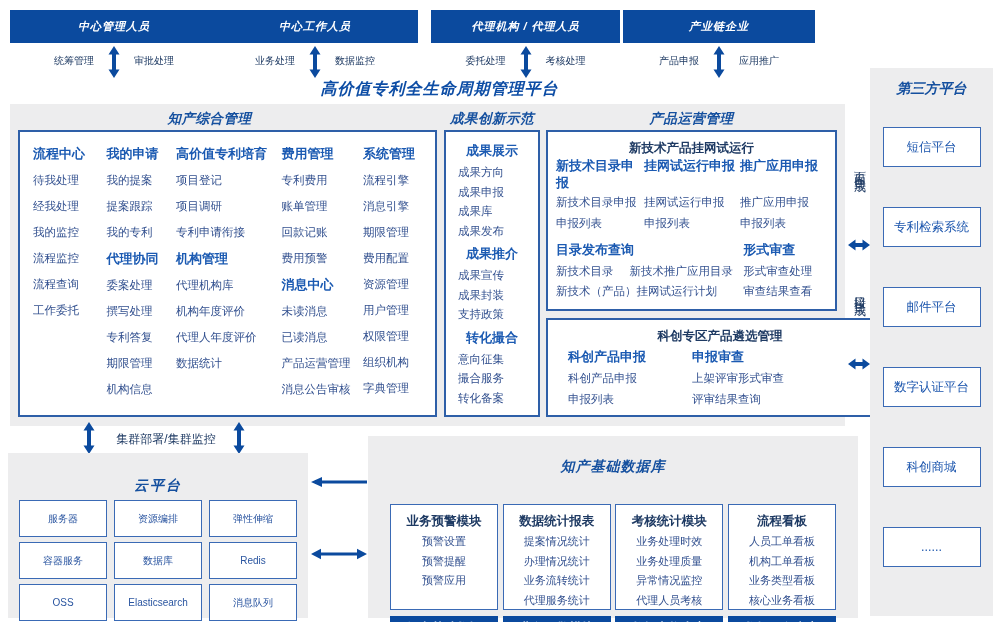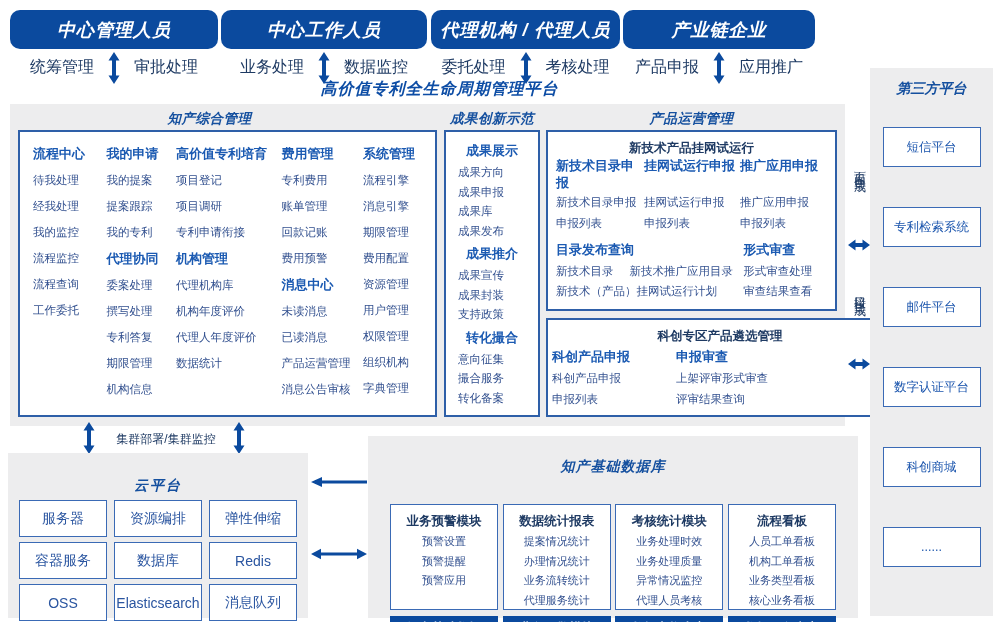--- a/index.html
+++ b/index.html
@@ -12,27 +12,27 @@
     --border:#3a6ab5;
     --border-strong:#2e5fa8;
   }
   *{margin:0;padding:0;box-sizing:border-box;}
   body{background:#fff;font-family:"Liberation Sans","DejaVu Sans",sans-serif;}
   .page{position:relative;width:1000px;height:622px;background:#fff;overflow:hidden;}
 
   
   .role{position:absolute;top:10px;}
   .role-1{left:10px;width:208px}
-  .role-2{left:221px;width:206px}
+  .role-2{left:212px;width:206px}
   .role-3{left:431px;width:189px}
   .role-4{left:623px;width:192px}
-  .role-bar{height:39px;background:var(--blue);color:#fff;font-weight:bold;font-style:italic;
-    font-size:18px;display:flex;align-items:center;justify-content:center;letter-spacing:1px;border-radius:10px;}
+  .role-bar{height:33px;background:var(--blue);color:#fff;font-weight:bold;font-style:italic;
+    font-size:11px;display:flex;align-items:center;justify-content:center;letter-spacing:1px;}
   .role-labels{height:36px;display:flex;align-items:center;justify-content:center;gap:14px;
-    font-size:16px;color:var(--navy);}
+    font-size:10px;color:var(--navy);}
   .role-labels .arr{display:flex;align-items:center;margin-top:2px;}
 
   .platform-title{position:absolute;left:10px;top:79px;width:845px;text-align:center;
     font-size:16px;font-weight:bold;font-style:italic;color:#0d4da5;text-indent:14px;letter-spacing:1px;}
 
   .main-panel{position:absolute;left:10px;top:104px;width:835px;height:322px;background:var(--panel);}
 
   .section-title{position:absolute;text-align:center;font-weight:bold;font-style:italic;
     color:var(--title-blue);font-size:13.5px;top:110px;letter-spacing:0.5px;}
   .ip-title{left:0;width:419px;}
@@ -44,21 +44,21 @@
     padding:8px 10px 8px 13px;}
   .ip-col-1{width:72px}.ip-col-2{width:68px}.ip-col-3{width:104px}.ip-col-4{width:80px}.ip-col-5{width:62px}
   .group-title{font-weight:bold;font-size:13px;color:var(--group-blue);line-height:27px;white-space:nowrap;}
   .menu-item{font-size:11.5px;color:var(--item);line-height:26px;white-space:nowrap;}
 
   .achv-box{left:444px;top:130px;width:96px;height:287px;padding:6px 4px;}
   .achv-box .group-title{text-align:center;line-height:25px;}
   .achv-box .menu-item{line-height:19.5px;padding-left:8px;}
 
   .po-box1{left:546px;top:130px;width:291px;height:181px;padding:6px 8px;}
-  .po-box2{left:546px;top:318px;width:348px;height:99px;padding:6px 4px;}
+  .po-box2{left:546px;top:318px;width:348px;height:99px;padding:6px 20px;}
   .inner-header{text-align:center;font-weight:bold;font-size:12.5px;color:var(--navy);line-height:20px;}
   .po-cols{display:flex;}
   .po-col .po-col-title{font-weight:bold;font-size:13px;color:var(--group-blue);line-height:16.5px;
     height:34px;display:flex;align-items:flex-start;}
   .po-col .menu-item{line-height:21px;}
   .po1-c1{width:88px}.po1-c2{width:96px}.po1-c3{width:79px}
   .po2-c1{width:124px}.po2-c2{width:140px}
   .po2 .po-col-title{height:22px;line-height:22px;}
   .po-bottom{display:flex;margin-top:5px;}
   .po-bl{width:190px;}
@@ -85,21 +85,21 @@
     font-size:12px;color:var(--navy);}
   .abs-arrow{position:absolute;}
 
   
   .cloud-panel{position:absolute;left:8px;top:453px;width:300px;height:165px;background:var(--panel);}
   .cloud-title{padding-top:24px;text-align:center;font-weight:bold;font-style:italic;
     font-size:14px;color:var(--title-blue);letter-spacing:2px;}
   .cloud-grid{margin-top:5px;display:grid;grid-template-columns:repeat(3,88px);
     grid-auto-rows:37px;gap:5px 7px;justify-content:center;}
   .cloud-box{background:#fff;border:1.5px solid var(--border);display:flex;align-items:center;
-    justify-content:center;font-size:14px;color:#2a55a0;}
+    justify-content:center;font-size:10px;color:#2a55a0;}
 
   
   .db-panel{position:absolute;left:368px;top:436px;width:490px;height:182px;background:var(--panel);}
   .db-title{padding-top:22px;text-align:center;font-weight:bold;font-style:italic;
     font-size:14px;color:var(--title-blue);letter-spacing:1px;}
   .db-modules{margin-top:4px;padding:0 22px;display:flex;justify-content:space-between;}
   .db-module{width:108px;display:flex;flex-direction:column;margin-top:24px;}
   .db-box{background:#fff;border:1.5px solid var(--border);height:106px;padding-top:5px;text-align:center;}
   .db-box .group-title{font-size:12.5px;color:var(--navy);line-height:22px;}
   .db-box .menu-item{line-height:19.5px;font-size:11px;}

